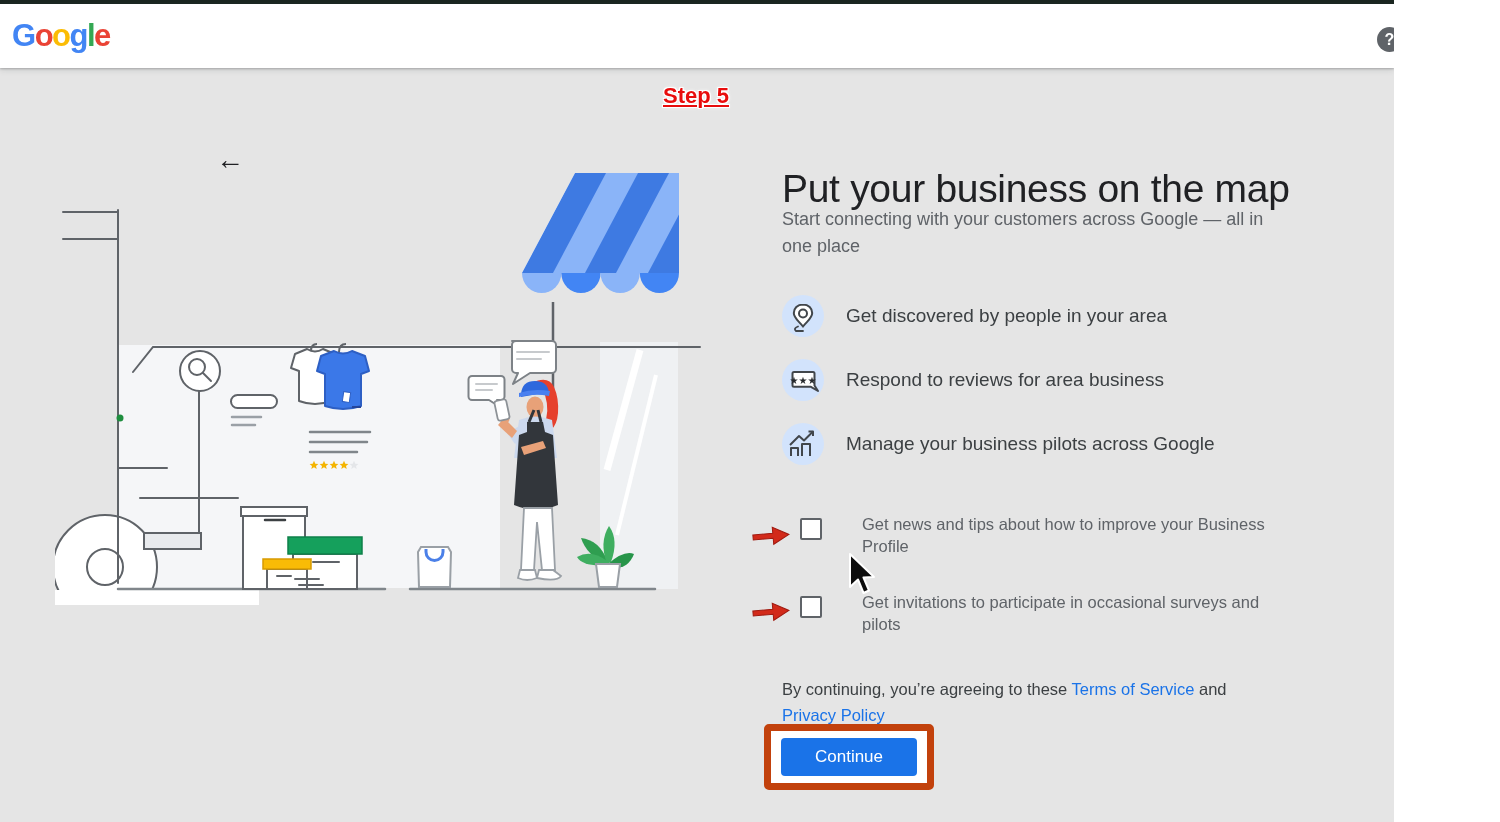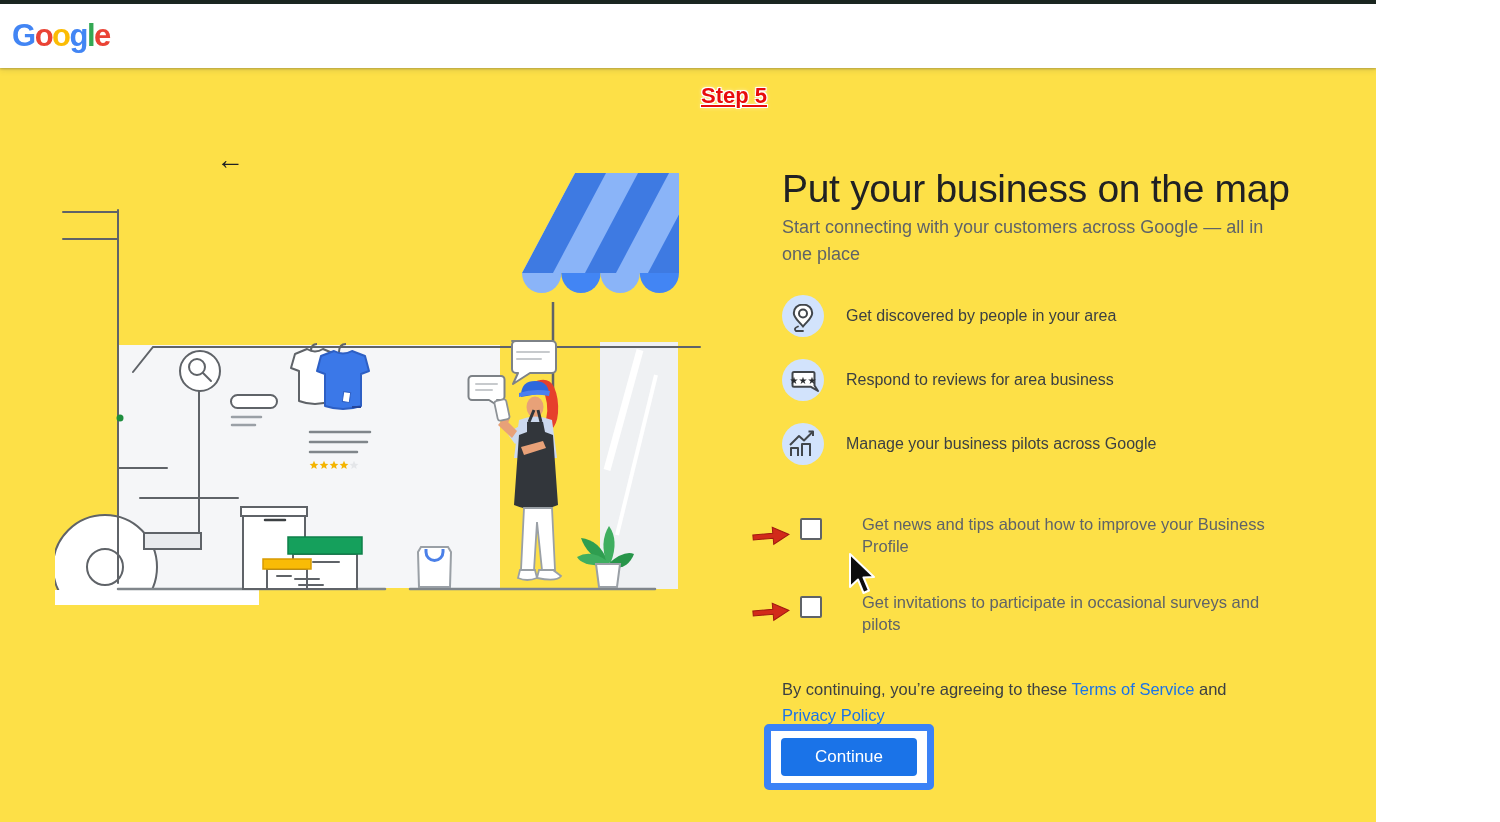--- a/index.html
+++ b/index.html
@@ -1,57 +1,57 @@
 <!DOCTYPE html>
 <html><head>
 <meta charset="utf-8">
 <style>
   html,body{margin:0;padding:0;background:#fff;}
-  .canvas{position:relative;width:1376px;height:822px;background:#fde047;overflow:hidden;
-          font-family:"Liberation Sans",sans-serif;color:#202124;}
+  .canvas{position:relative;width:1376px;height:822px;background:#e5e5e5;overflow:hidden;
+          font-family:"Liberation Sans",sans-serif;color:#202124;padding-left:18px;}
   
   .topstrip{position:absolute;top:0;left:0;width:100%;height:4px;background:#1b2620;}
   
   .header{position:absolute;top:4px;left:0;width:100%;height:64px;background:#fff;
           box-shadow:0 1px 2px rgba(60,64,67,.30),0 2px 6px rgba(60,64,67,.15);}
   .logo{position:absolute;left:12px;top:14px;font-size:31px;font-weight:700;letter-spacing:-1.5px;}
   .logo .c0{color:#4285F4}.logo .c1{color:#EA4335}.logo .c2{color:#FBBC05}
   .logo .c3{color:#4285F4}.logo .c4{color:#34A853}.logo .c5{color:#EA4335}
   .help-btn{position:absolute;left:1377px;top:23px;width:25px;height:25px;border-radius:50%;
             background:#5f6368;color:#fff;font-size:16px;font-weight:700;text-align:center;
             line-height:25px;cursor:pointer;}
   .apps-btn{position:absolute;left:1455px;top:23px;width:26px;height:26px;cursor:pointer;}
   
-  .step{position:absolute;left:664px;top:83px;width:140px;text-align:center;font-size:22px;
+  .step{position:absolute;left:626px;top:83px;width:140px;text-align:center;font-size:22px;
         font-weight:700;color:#e80c0c;text-decoration:underline;
         text-shadow:-1px -1px 0 #fff,1px -1px 0 #fff,-1px 1px 0 #fff,1px 1px 0 #fff,0 0 4px #fff;}
   .back{position:absolute;left:216px;top:146px;font-size:28px;color:#202124;cursor:pointer;line-height:1;}
   .illu{position:absolute;left:55px;top:170px;width:650px;height:435px;}
   
   .title{position:absolute;left:782px;top:141px;width:560px;font-size:39px;font-weight:400;
          letter-spacing:-0.3px;color:#202124;}
-  .subtitle{position:absolute;left:782px;top:214px;width:505px;font-size:18px;line-height:1.5;
+  .subtitle{position:absolute;left:782px;top:206px;width:505px;font-size:18px;line-height:1.5;
             color:#5f6368;}
   .features{position:absolute;left:782px;top:295px;width:560px;}
   .feat{display:flex;align-items:center;gap:22px;margin-bottom:22px;height:42px;}
   .feat .ic{width:42px;height:42px;border-radius:50%;background:#d2e3fc;flex:none;
             display:flex;align-items:center;justify-content:center;}
-  .feat .txt{font-size:16px;color:#3c4043;}
+  .feat .txt{font-size:19px;color:#3c4043;}
   .checks{position:absolute;left:800px;top:513px;width:470px;}
   .chk-row{display:flex;gap:40px;margin-bottom:33px;cursor:pointer;}
   .cb{width:18px;height:18px;border:2px solid #5f6368;border-radius:2px;background:#fff;
       flex:none;margin-top:5px;}
   .chk-label{width:432px;font-size:16.5px;line-height:1.35;color:#5f6368;}
   .arrow-anno{position:absolute;width:40px;height:22px;}
   .a1{left:751px;top:525px;} .a2{left:751px;top:601px;}
   .cursor{position:absolute;left:845px;top:552px;width:30px;height:46px;}
   .terms{position:absolute;left:782px;top:677px;width:470px;font-size:16.5px;line-height:1.55;
          color:#3c4043;}
   .terms a{color:#1a73e8;text-decoration:none;cursor:pointer;}
-  .cont-box{position:absolute;left:764px;top:724px;border:7px solid #3b82f6;border-radius:5px;
+  .cont-box{position:absolute;left:764px;top:724px;border:7px solid #c2410c;border-radius:5px;
             padding:7px 10px;background:#fff;}
   .cont-btn{width:136px;height:38px;background:#1a73e8;color:#fff;border:none;border-radius:4px;
             font-size:17px;font-family:"Liberation Sans",sans-serif;cursor:pointer;}
 </style>
 </head>
 <body>
 
 <div class="canvas">
   <div class="topstrip"></div>
 

